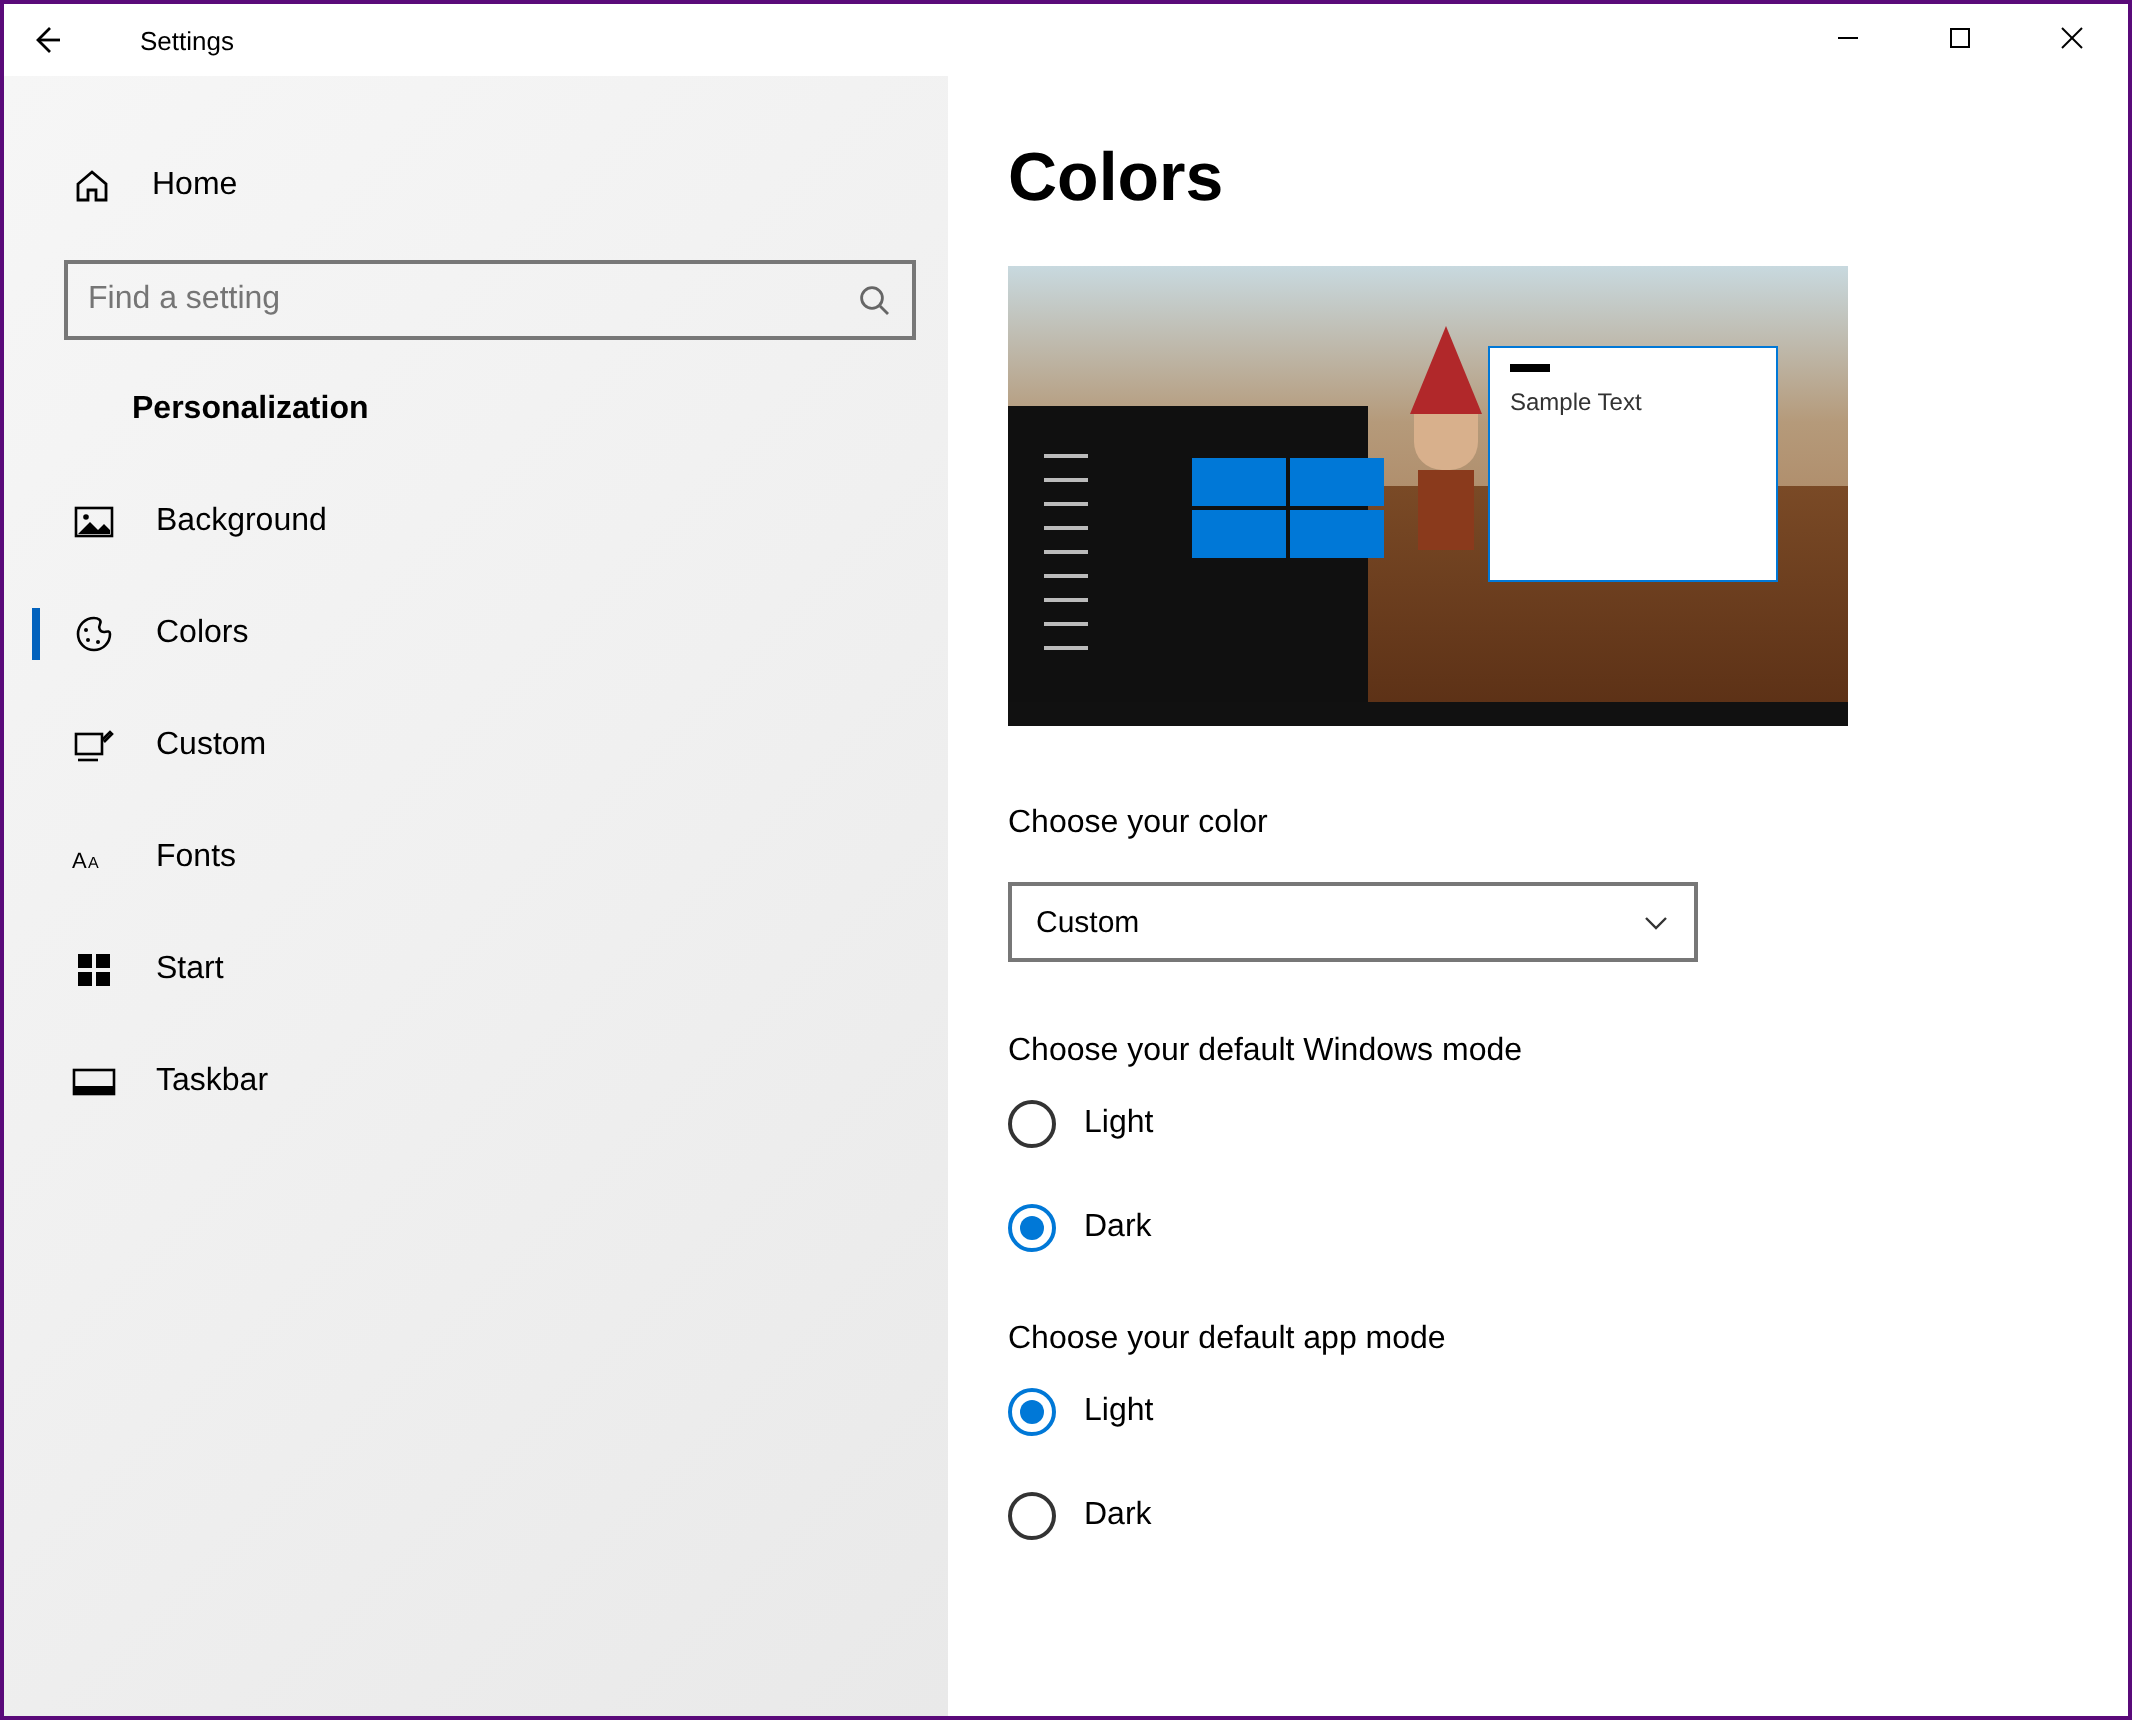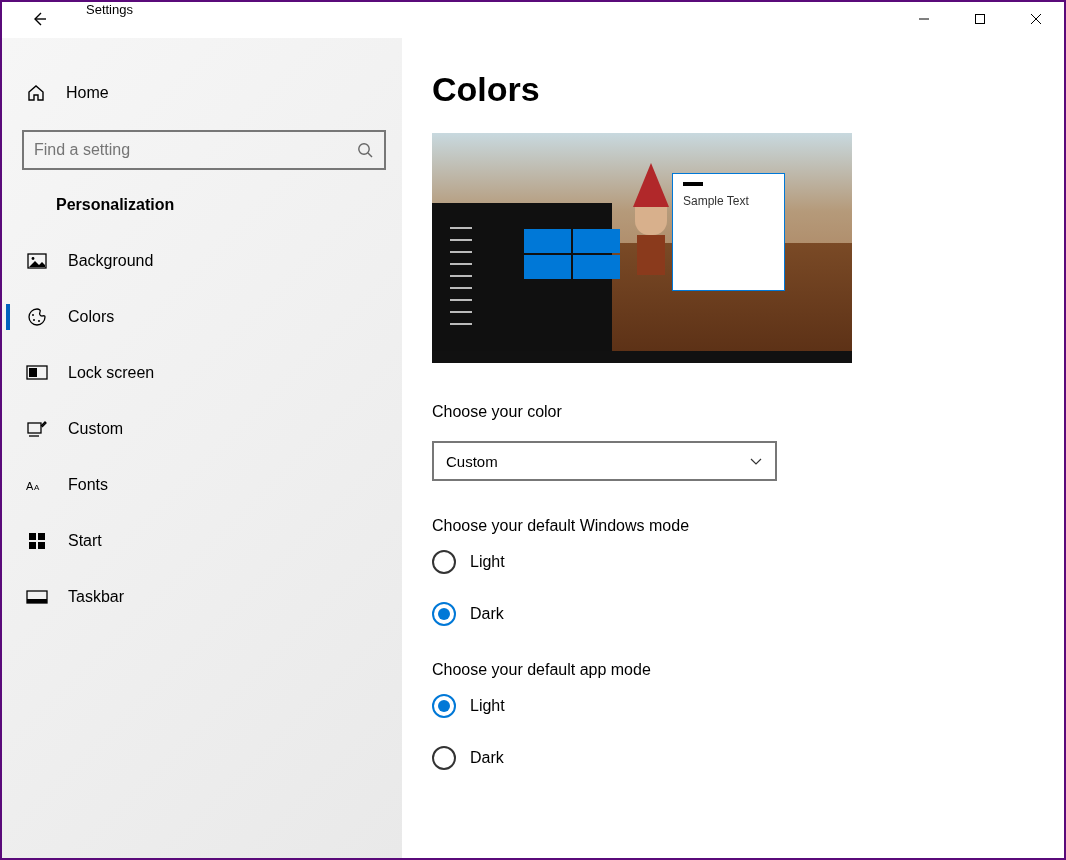--- a/index.html
+++ b/index.html
@@ -1,24 +1,24 @@
 <!DOCTYPE html>
 <html><head>
 <meta charset="utf-8">
 <style>
   * { box-sizing: border-box; margin: 0; padding: 0; font-family: "Segoe UI", Arial, sans-serif; }
   html, body { width: 1066px; height: 860px; overflow: hidden; background: #fff; }
   .window { width: 1066px; height: 860px; border: 2px solid #5a0a7a; display: flex; flex-direction: column; background: #fff; }
-  .titlebar { height: 36px; display: flex; position: relative; padding-left: 16px; }
+  .titlebar { height: 36px; display: flex; align-items: center; position: relative; }
   .back-btn { width: 34px; height: 34px; display: flex; align-items: center; justify-content: center; cursor: pointer; margin-left: 4px; }
   .title-text { font-size: 13px; color: #000; margin-left: 30px; }
   .win-controls { position: absolute; right: 0; top: 0; display: flex; }
   .win-ctl { width: 56px; height: 34px; display: flex; align-items: center; justify-content: center; cursor: pointer; }
   .body { flex: 1; display: flex; }
-  .sidebar { width: 400px; padding: 10px 0 0 4px; background: linear-gradient(135deg, #f6f6f6 0%, #f0f0f0 50%, #e9e9e9 100%); display: flex; flex-direction: column; }
+  .sidebar { width: 472px; padding: 10px 0 0 14px; background: linear-gradient(135deg, #f6f6f6 0%, #f0f0f0 50%, #e9e9e9 100%); display: flex; flex-direction: column; }
   .home-row { display: flex; align-items: center; height: 50px; padding-left: 20px; cursor: pointer; margin-top: 20px; margin-bottom: 8px; }
   .home-row .icon { width: 22px; display: flex; }
   .home-row .label { font-size: 16px; margin-left: 18px; color: #000; }
   .search-wrap { margin: 4px 16px 14px 16px; }
   .search-box { display: flex; align-items: center; border: 2px solid #777; height: 40px; background: transparent; padding: 0 10px; }
   .search-input { flex: 1; border: none; background: transparent; font-size: 16px; color: #666; outline: none; }
   .section-title { font-size: 16px; font-weight: 600; color: #000; padding: 12px 0 10px 18px; margin-left: 32px; }
   .nav-list { margin-top: 6px; }
   .nav-item { display: flex; align-items: center; height: 50px; padding-left: 20px; cursor: pointer; position: relative; margin: 6px 0; }
   .nav-item.selected::before { content: ""; position: absolute; left: 0; top: 12px; bottom: 12px; width: 4px; background: #0262bd; }
@@ -34,21 +34,21 @@
   .tile-big { width: 96px; height: 68px; background: #0078d7; display: flex; align-items: center; justify-content: center; color: #fff; font-size: 18px; }
   .tile-row { display: flex; margin-top: 2px; }
   .tile-sm { width: 47px; height: 24px; background: #0078d7; }
   .tile-sm + .tile-sm { margin-left: 2px; }
   .preview-taskbar { position: absolute; left: 0; right: 0; bottom: 0; height: 12px; background: #111; }
   .gnome { position: absolute; left: 195px; top: 30px; width: 48px; height: 106px; }
   .gnome-hat { width: 0; height: 0; border-left: 18px solid transparent; border-right: 18px solid transparent; border-bottom: 44px solid #b1282a; margin: 0 auto; }
   .gnome-face { width: 32px; height: 28px; background: #d8b08c; border-radius: 0 0 14px 14px; margin: 0 auto; }
   .gnome-body { width: 28px; height: 40px; background: #8a3a1c; margin: 0 auto; }
   .sand-fg { position: absolute; left: 180px; right: 0; bottom: 0; height: 120px; background: linear-gradient(180deg,#7a4a26,#5a2f15); }
-  .sample-card { position: absolute; left: 240px; top: 40px; width: 113px; height: 118px; background: #fff; border: 1px solid #0078d7; padding: 8px 10px; }
+  .sample-card { position: absolute; left: 240px; top: 40px; width: 145px; height: 118px; background: #fff; border: 1px solid #0078d7; padding: 8px 10px; }
   .sample-accent { width: 20px; height: 4px; background: #000; margin-bottom: 8px; }
   .sample-label { font-size: 12px; color: #333; }
   .setting-label { font-size: 16px; color: #000; margin-bottom: 10px; }
   .dropdown { width: 345px; height: 40px; border: 2px solid #777; display: flex; align-items: center; justify-content: space-between; padding: 12px 12px; cursor: pointer; margin-bottom: 36px; margin-top: 20px; }
   .dropdown .dd-label { font-size: 15px; }
   .radio-group { margin-bottom: 30px; }
   .radio-item { display: flex; align-items: center; height: 34px; margin: 10px 0 18px 0; cursor: pointer; }
   .radio { width: 24px; height: 24px; border: 2px solid #333; border-radius: 50%; display: flex; align-items: center; justify-content: center; margin-right: 14px; }
   .radio.checked { border-color: #0078d7; }
   .radio.checked .dot { width: 12px; height: 12px; background: #0078d7; border-radius: 50%; }
@@ -131,29 +131,20 @@
             <svg width="20" height="20" viewBox="0 0 20 20">
                 <path d="M10 2 A8 8 0 1 0 18 10 C18 8 16 9 15 9 C13 9 12 7 13 5 C14 3 12 2 10 2 Z" fill="none" stroke="#000" stroke-width="1.3"></path>
                 <circle cx="6" cy="8" r="1" fill="#000"></circle>
                 <circle cx="7" cy="13" r="1" fill="#000"></circle>
                 <circle cx="12" cy="14" r="1" fill="#000"></circle>
               </svg>
           </span>
           <span class="label">Colors</span>
         </div>
 
-        <div class="nav-item">
-          <span class="icon">
-            <svg width="22" height="16" viewBox="0 0 22 16">
-                <rect x="1" y="1" width="20" height="13" stroke="#000" stroke-width="1.3" fill="none"></rect>
-                <rect x="3" y="3" width="8" height="9" fill="#000"></rect>
-              </svg>
-          </span>
-          <span class="label">Lock screen</span>
-        </div>
 
         <div class="nav-item">
           <span class="icon">
             <svg width="20" height="18" viewBox="0 0 20 18">
                 <rect x="1" y="3" width="13" height="10" stroke="#000" stroke-width="1.3" fill="none"></rect>
                 <path d="M14 6 L18 2 L19 3 L15 7" stroke="#000" stroke-width="1.3" fill="none"></path>
                 <path d="M2 16 H12" stroke="#000" stroke-width="1.3"></path>
               </svg>
           </span>
           <span class="label">Custom</span>

